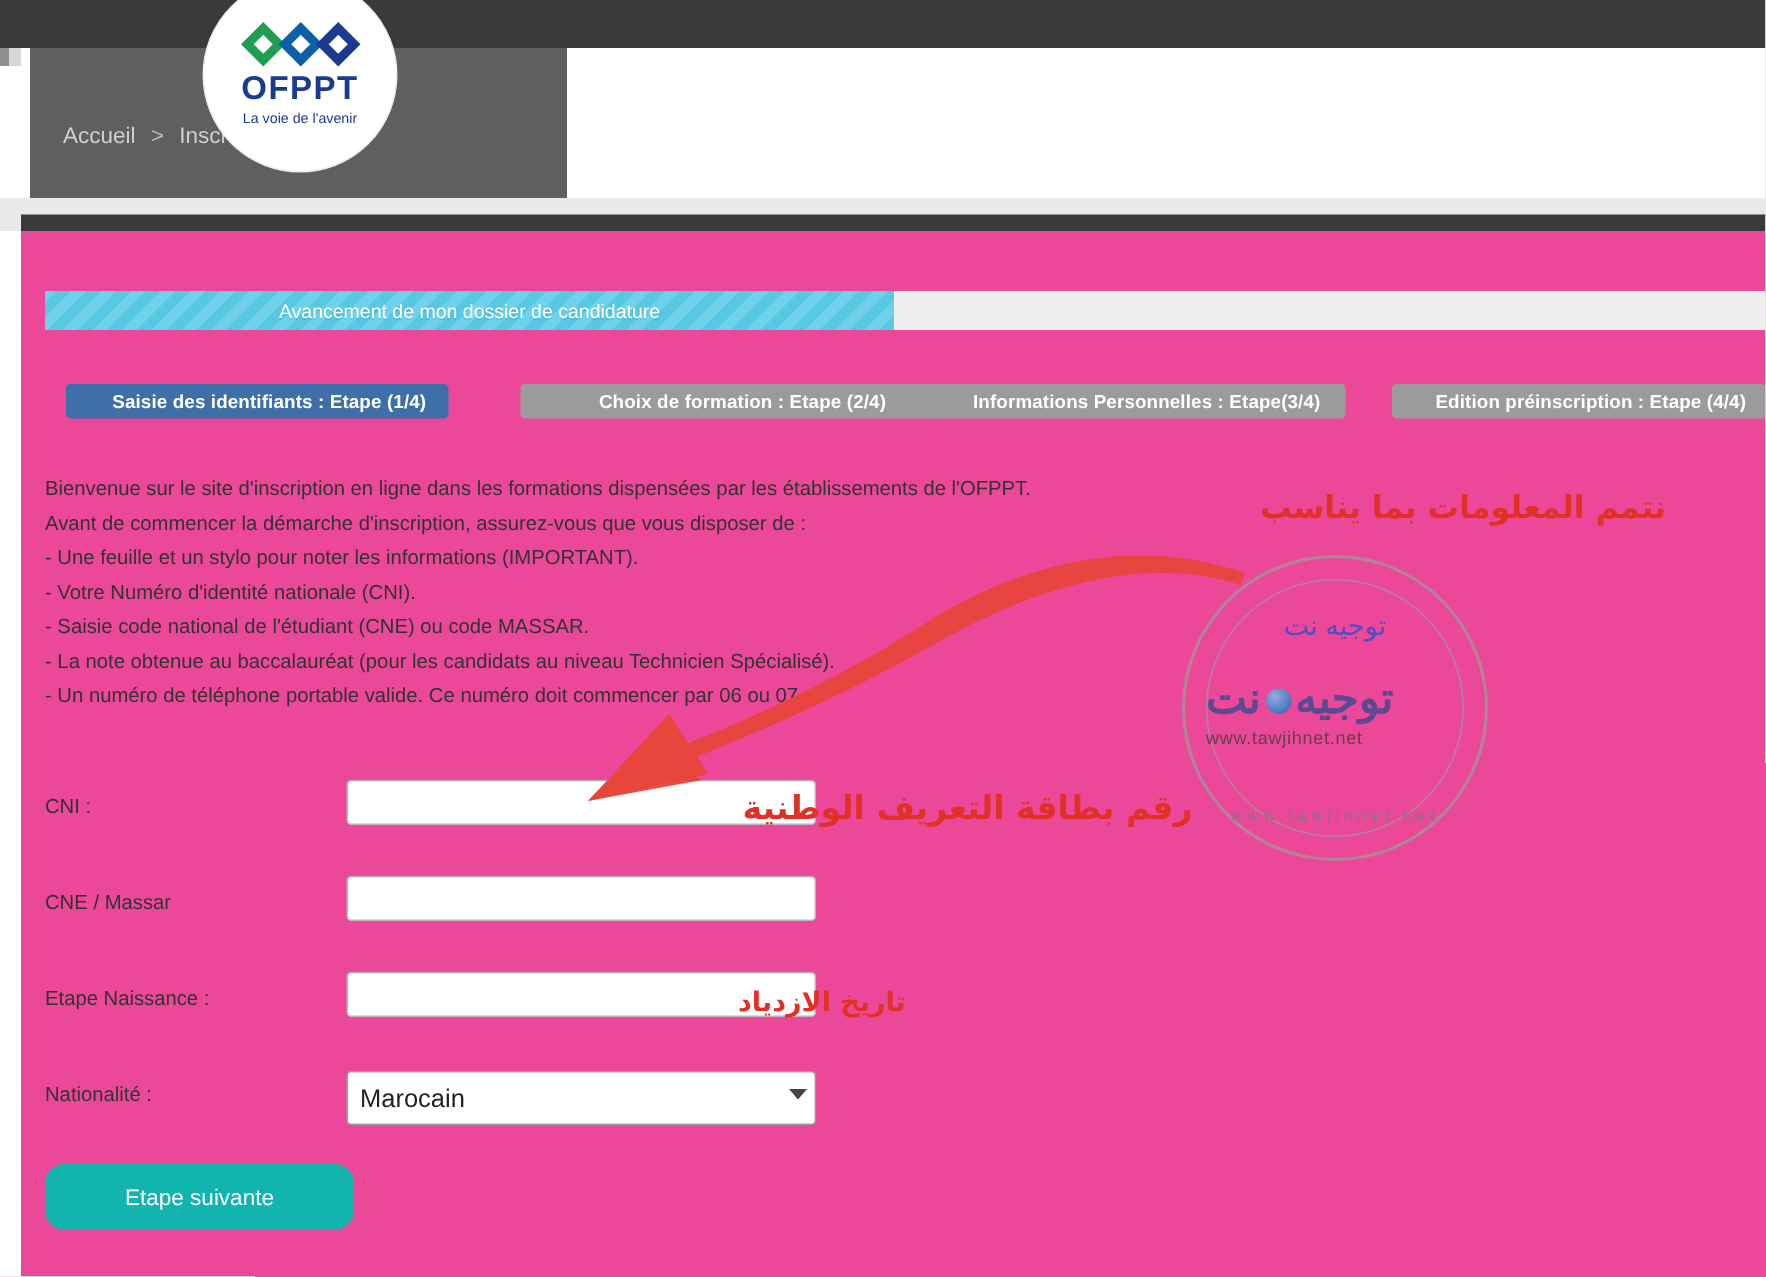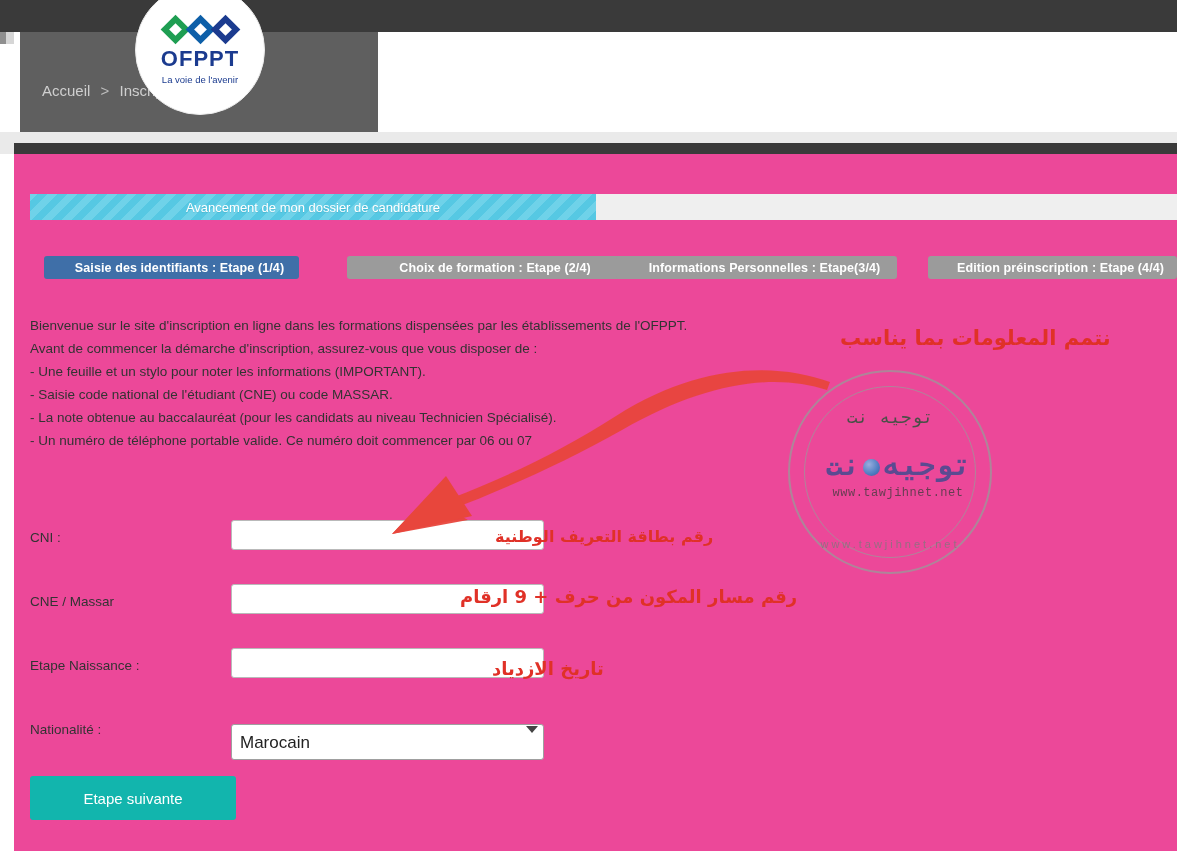--- a/index.html
+++ b/index.html
@@ -206,21 +206,21 @@
     width: 313px; height: 30px;
     border: 1px solid #b9b9b9;
     border-radius: 3px;
     background: #ffffff;
     font-size: 14px;
     padding: 2px 8px;
     color: #333;
     font-family: "Liberation Sans", sans-serif;
   }
   .fselect {
-    position: absolute; left: 201px; top: 16px;
+    position: absolute; left: 201px; top: 6px;
     width: 313px; height: 36px;
     border: 1px solid #9f9f9f;
     border-radius: 3px;
     background: #ffffff;
     font-size: 17px;
     padding: 2px 8px;
     color: #222;
     font-family: "Liberation Sans", sans-serif;
     appearance: none; -webkit-appearance: none;
   }
@@ -231,37 +231,37 @@
     border-left: 6px solid transparent;
     border-right: 6px solid transparent;
     border-top: 7px solid #444;
     pointer-events: none;
   }
   .nextbtn {
     position: absolute; left: 16px; top: 622px;
     width: 206px; height: 44px;
     background: #12b5ad;
     color: #ffffff;
-    border: none; border-radius: 3px;
+    border: none; border-radius: 13px;
     font-size: 15px;
     font-family: "Liberation Sans", sans-serif;
     cursor: pointer;
   }
 
   
   .ann {
     position: absolute;
     color: #e03127;
     font-weight: bold;
     direction: rtl;
     white-space: nowrap;
     font-family: "DejaVu Sans", sans-serif;
   }
   .ann-title { left: 840px; top: 326px; font-size: 21px; }
-  .ann-cni   { left: 495px; top: 527px; font-size: 16px; }
+  .ann-cni   { left: 495px; top: 527px; font-size: 22px; }
   .ann-cne   { left: 460px; top: 586px; font-size: 18px; }
   .ann-date  { left: 492px; top: 658px; font-size: 18px; }
 
   .arrow { position: absolute; left: 372px; top: 370px; z-index: 5; }
 
   
   .watermark {
     position: absolute; left: 788px; top: 370px;
     width: 204px; height: 204px;
     z-index: 2;
@@ -272,39 +272,39 @@
     border: 2px solid #9a9a9a;
     border-radius: 50%;
   }
   .wm-ring2 {
     position: absolute; inset: 16px;
     border: 1px solid #9a9a9a;
     border-radius: 50%;
   }
   .wm-text {
     position: absolute; left: 16px; right: 0; top: 78px;
-    text-align: center;
-    font-family: Liberation Mono, monospace;
+    text-align: left;
+    font-family: Liberation Sans, sans-serif;
   }
   .wm-main {
     font-size: 29px; font-weight: bold; color: #2b4b8f;
     direction: rtl;
   }
   .wm-url { font-size: 12px; color: #3a3a3a; letter-spacing: .5px; margin-top: 2px; }
   .wm-circle-icon {
     display: inline-block; width: 17px; height: 17px;
     border-radius: 50%;
     background: radial-gradient(circle at 35% 32%, #7ed0f5 0%, #1b8fd0 60%, #0b5f97 100%);
     vertical-align: middle;
     margin: 0 3px;
   }
   .wm-arabic-top {
     position: absolute; left: 0; right: 0; top: 36px;
-    text-align: center; font-size: 18px; color: #14532d;
-    direction: rtl; font-family: Liberation Mono, monospace;
+    text-align: center; font-size: 18px; color: #1d4ed8;
+    direction: rtl; font-family: Liberation Sans, sans-serif;
   }
   .wm-arabic-bottom {
     position: absolute; left: 0; right: 0; bottom: 24px;
     text-align: center; font-size: 11px; color: #7a7a7a;
     letter-spacing: 3px;
   }
 
   
   .leftstrip {
     position: absolute; left: 0; top: 0; width: 14px; height: 44px;
@@ -399,20 +399,21 @@
       </div>
       <div class="step inactive step4">
         <span>Edition préinscription : Etape (4/4)</span>
       </div>
     </div>
 
     <div class="intro">
       <div>Bienvenue sur le site d'inscription en ligne dans les formations dispensées par les établissements de l'OFPPT.</div>
       <div>Avant de commencer la démarche d'inscription, assurez-vous que vous disposer de :</div>
       <div>- Une feuille et un stylo pour noter les informations (IMPORTANT).</div>
+      <div>- Votre Numéro d'identité nationale (CNI).</div>
       <div>- Saisie code national de l'étudiant (CNE) ou code MASSAR.</div>
       <div>- La note obtenue au baccalauréat (pour les candidats au niveau Technicien Spécialisé).</div>
       <div>- Un numéro de téléphone portable valide. Ce numéro doit commencer par 06 ou 07</div>
     </div>
 
     <div class="form">
 
       <div class="frow">
         <label class="flabel">CNI :</label>
         <input class="finput" type="text" value="" placeholder="" style="">
@@ -453,21 +454,20 @@
       <div class="wm-main">
         <span>توجيه</span><span class="wm-circle-icon"></span><span>نت</span>
       </div>
       <div class="wm-url">www.tawjihnet.net</div>
     </div>
     <div class="wm-arabic-bottom">www.tawjihnet.net</div>
   </div>
 
   <div class="ann ann-title">نتمم المعلومات بما يناسب</div>
   <div class="ann ann-cni">رقم بطاقة التعريف الوطنية</div>
-  <div class="ann ann-cne">رقم مسار المكون من حرف + 9 ارقام</div>
   <div class="ann ann-date">تاريخ الازدياد</div>
 
   <svg class="arrow" width="470" height="180" viewBox="0 0 470 180">
     <path d="M455 20 C 400 2, 330 14, 250 60 C 190 94, 130 120, 78 140 L 96 150 L 20 164 L 74 108 L 80 128 C 132 108, 188 82, 244 46 C 326 -6, 402 -8, 458 12 Z" fill="#e8463c" opacity="0.95"></path>
     <path d="M 20 164 L 100 146 L 74 106 Z" fill="#e8463c"></path>
   </svg>
 
 </div>
 
 </body></html>

